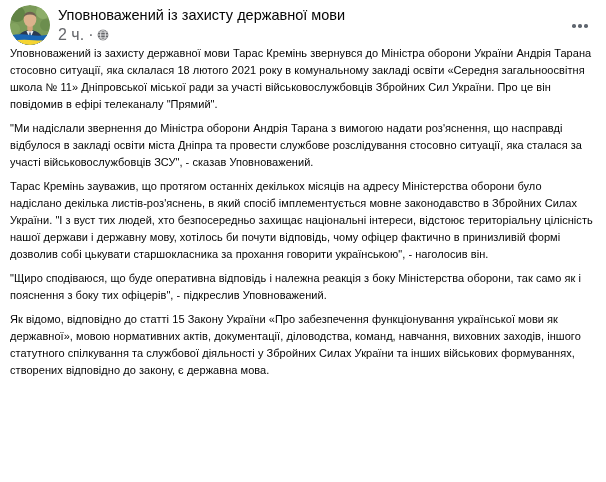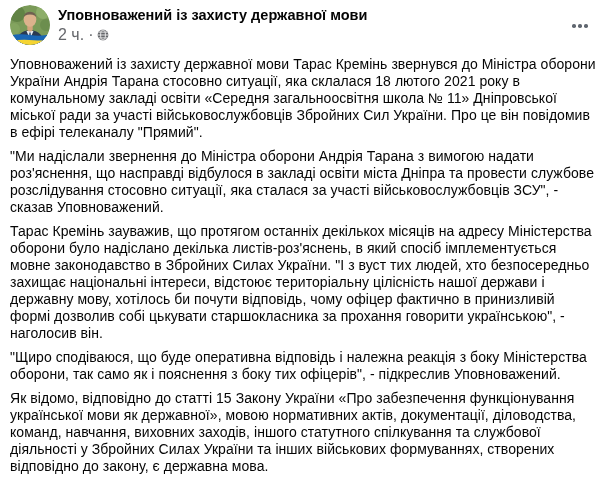--- a/index.html
+++ b/index.html
@@ -13,43 +13,42 @@
 
   
   .post-header { display: flex; align-items: flex-start; position: relative; }
   .avatar {
     width: 40px; height: 40px; border-radius: 50%;
     overflow: hidden; flex: 0 0 40px; cursor: pointer;
   }
   .avatar svg { display: block; }
   .header-info { margin-left: 8px; padding-top: 1px; }
   .page-name {
-    font-size: 14.5px; font-weight: 700; color: #050505;
+    font-size: 14.5px; font-weight: 400; color: #050505;
     line-height: 19px; cursor: pointer;
   }
   .post-meta {
     display: flex; align-items: center; gap: 4px;
     color: #65676b; font-size: 16px; line-height: 16px; margin-top: 2px;
   }
   .timestamp { cursor: pointer; }
   .meta-sep { cursor: default; }
   .globe-icon { display: flex; align-items: center; }
   .more-btn {
     position: absolute; right: 0px; top: 7px;
     width: 32px; height: 28px; border-radius: 6px;
     display: flex; align-items: center; justify-content: center; gap: 2.5px;
     cursor: pointer;
   }
   .more-btn .dot { width: 3.5px; height: 3.5px; border-radius: 50%; background: #606770; }
 
   
   .post-body {
-    margin-top: 11px;
     color: #050505;
-    font-size: 14px;
+    font-size: 11px;
     line-height: 17px;
     max-width: 588px;
     letter-spacing: 0.05px;
   }
   .post-body p { margin-bottom: 7px; }
 </style>
 </head>
 <body>
 
 <div class="post">

